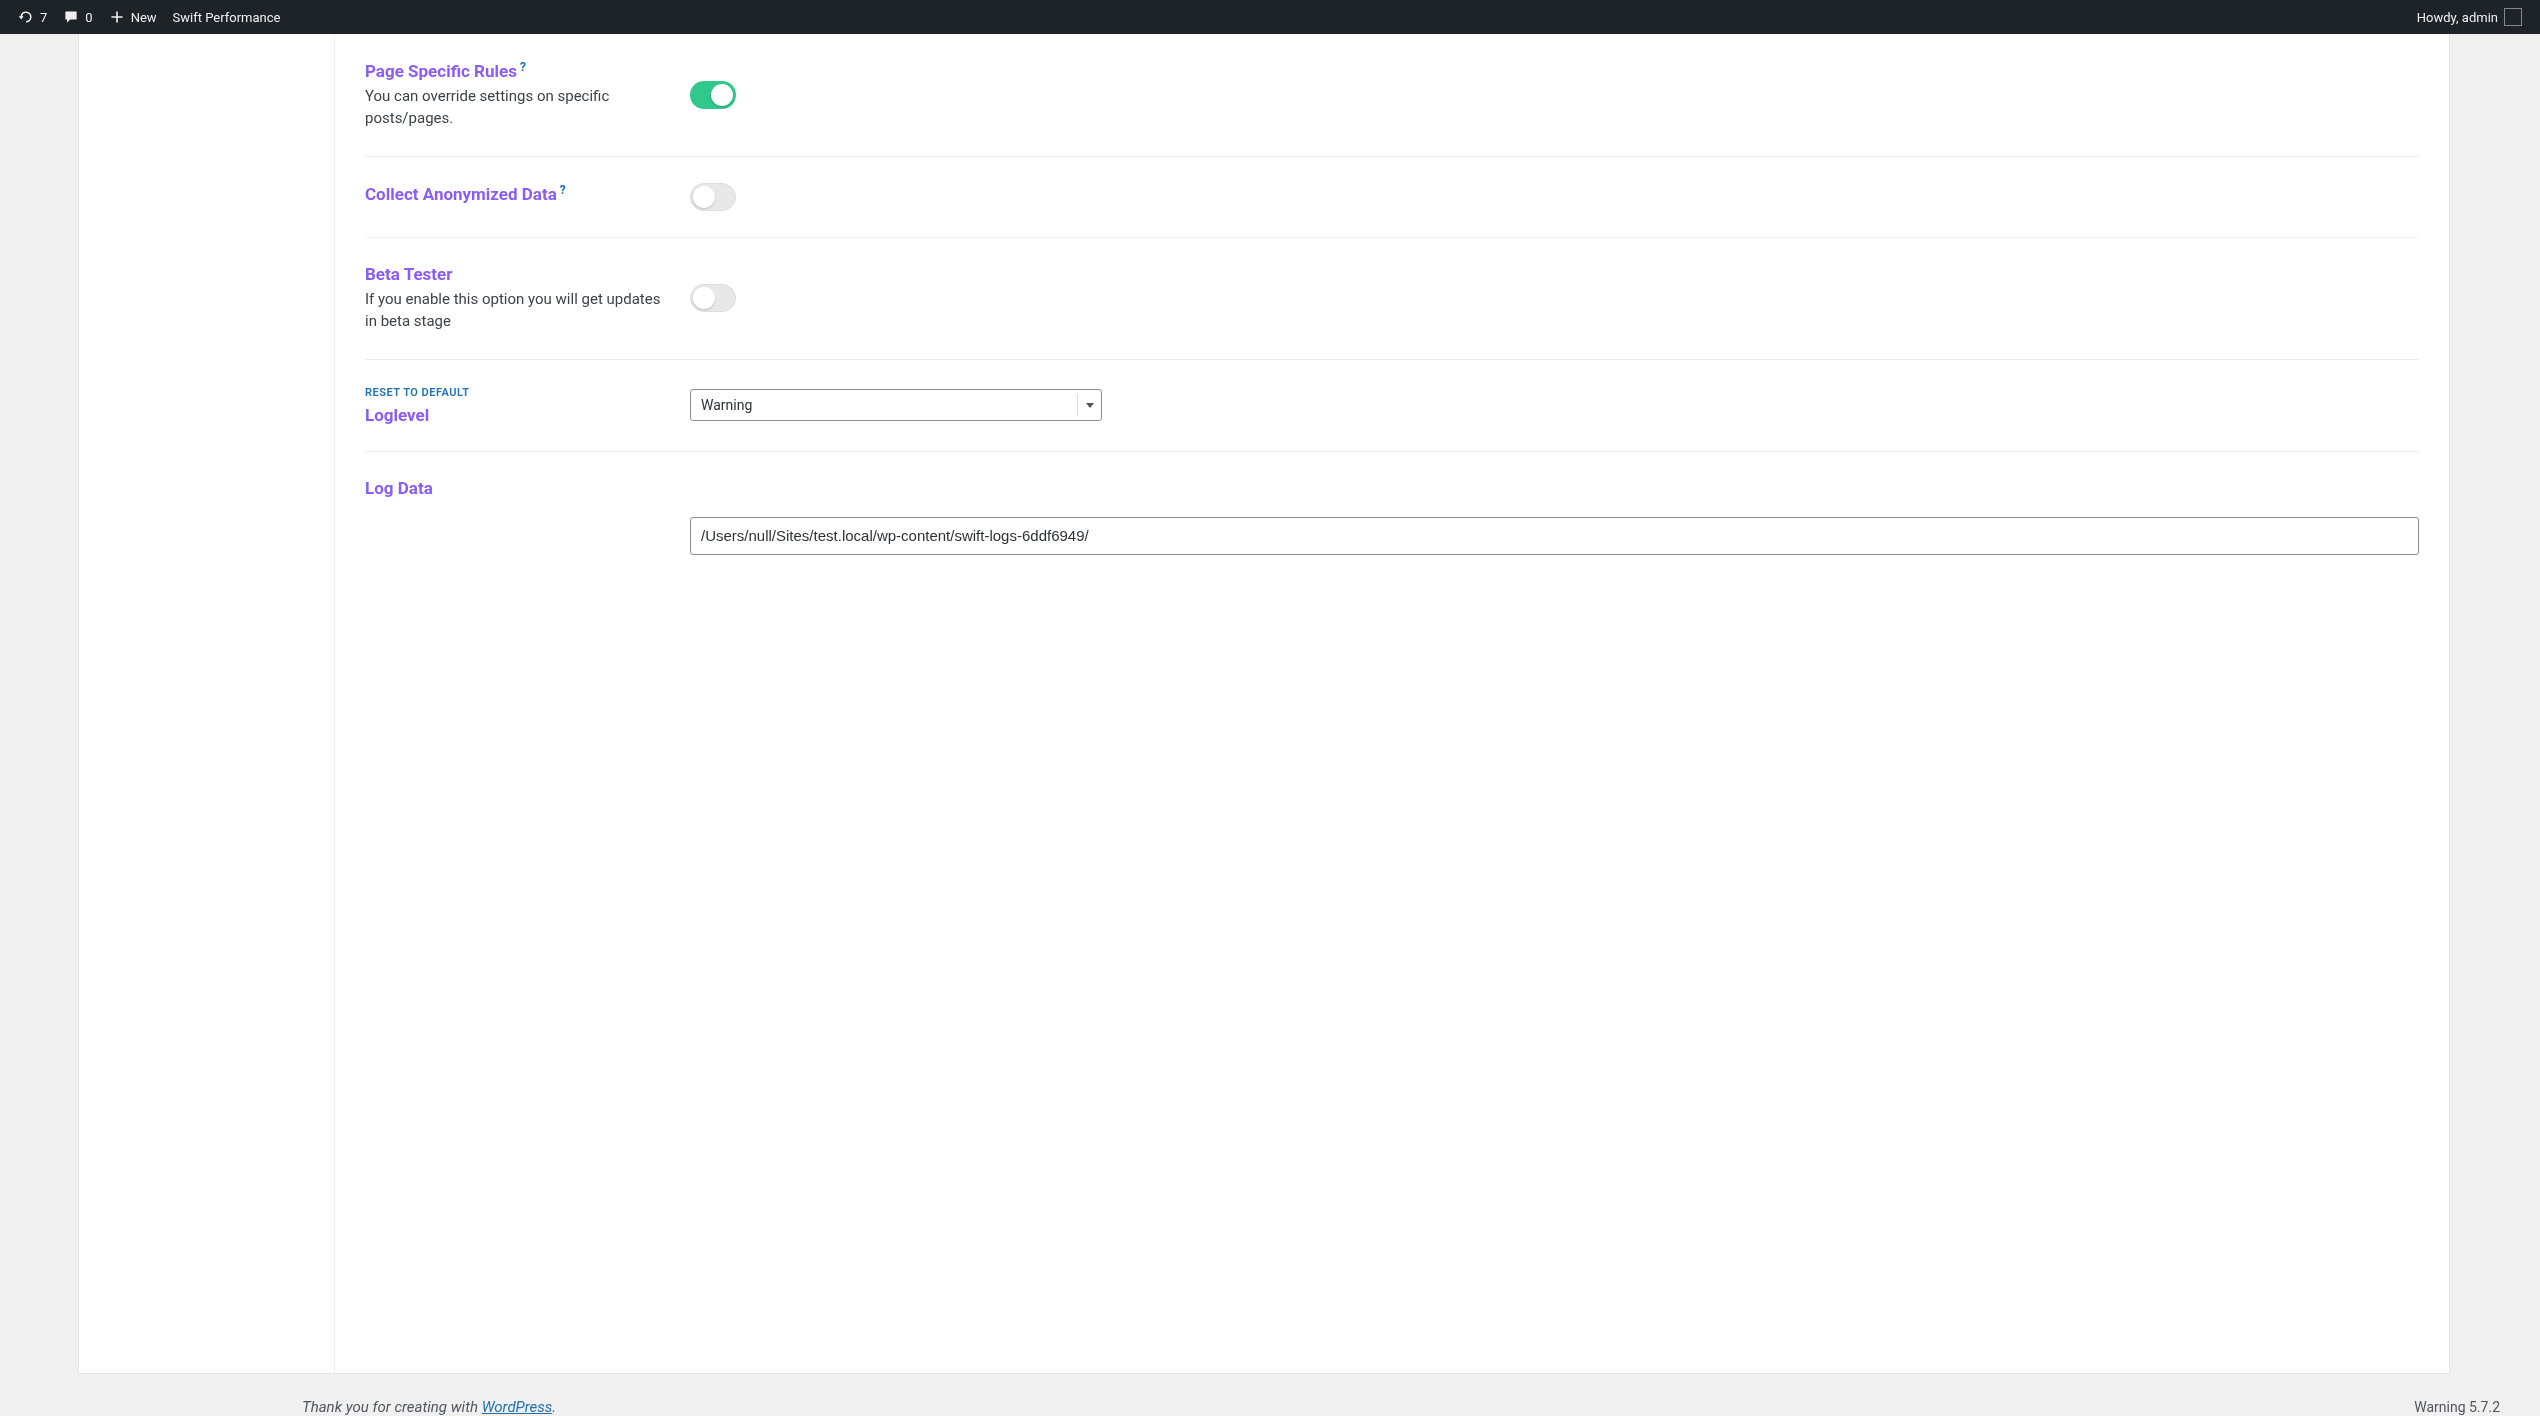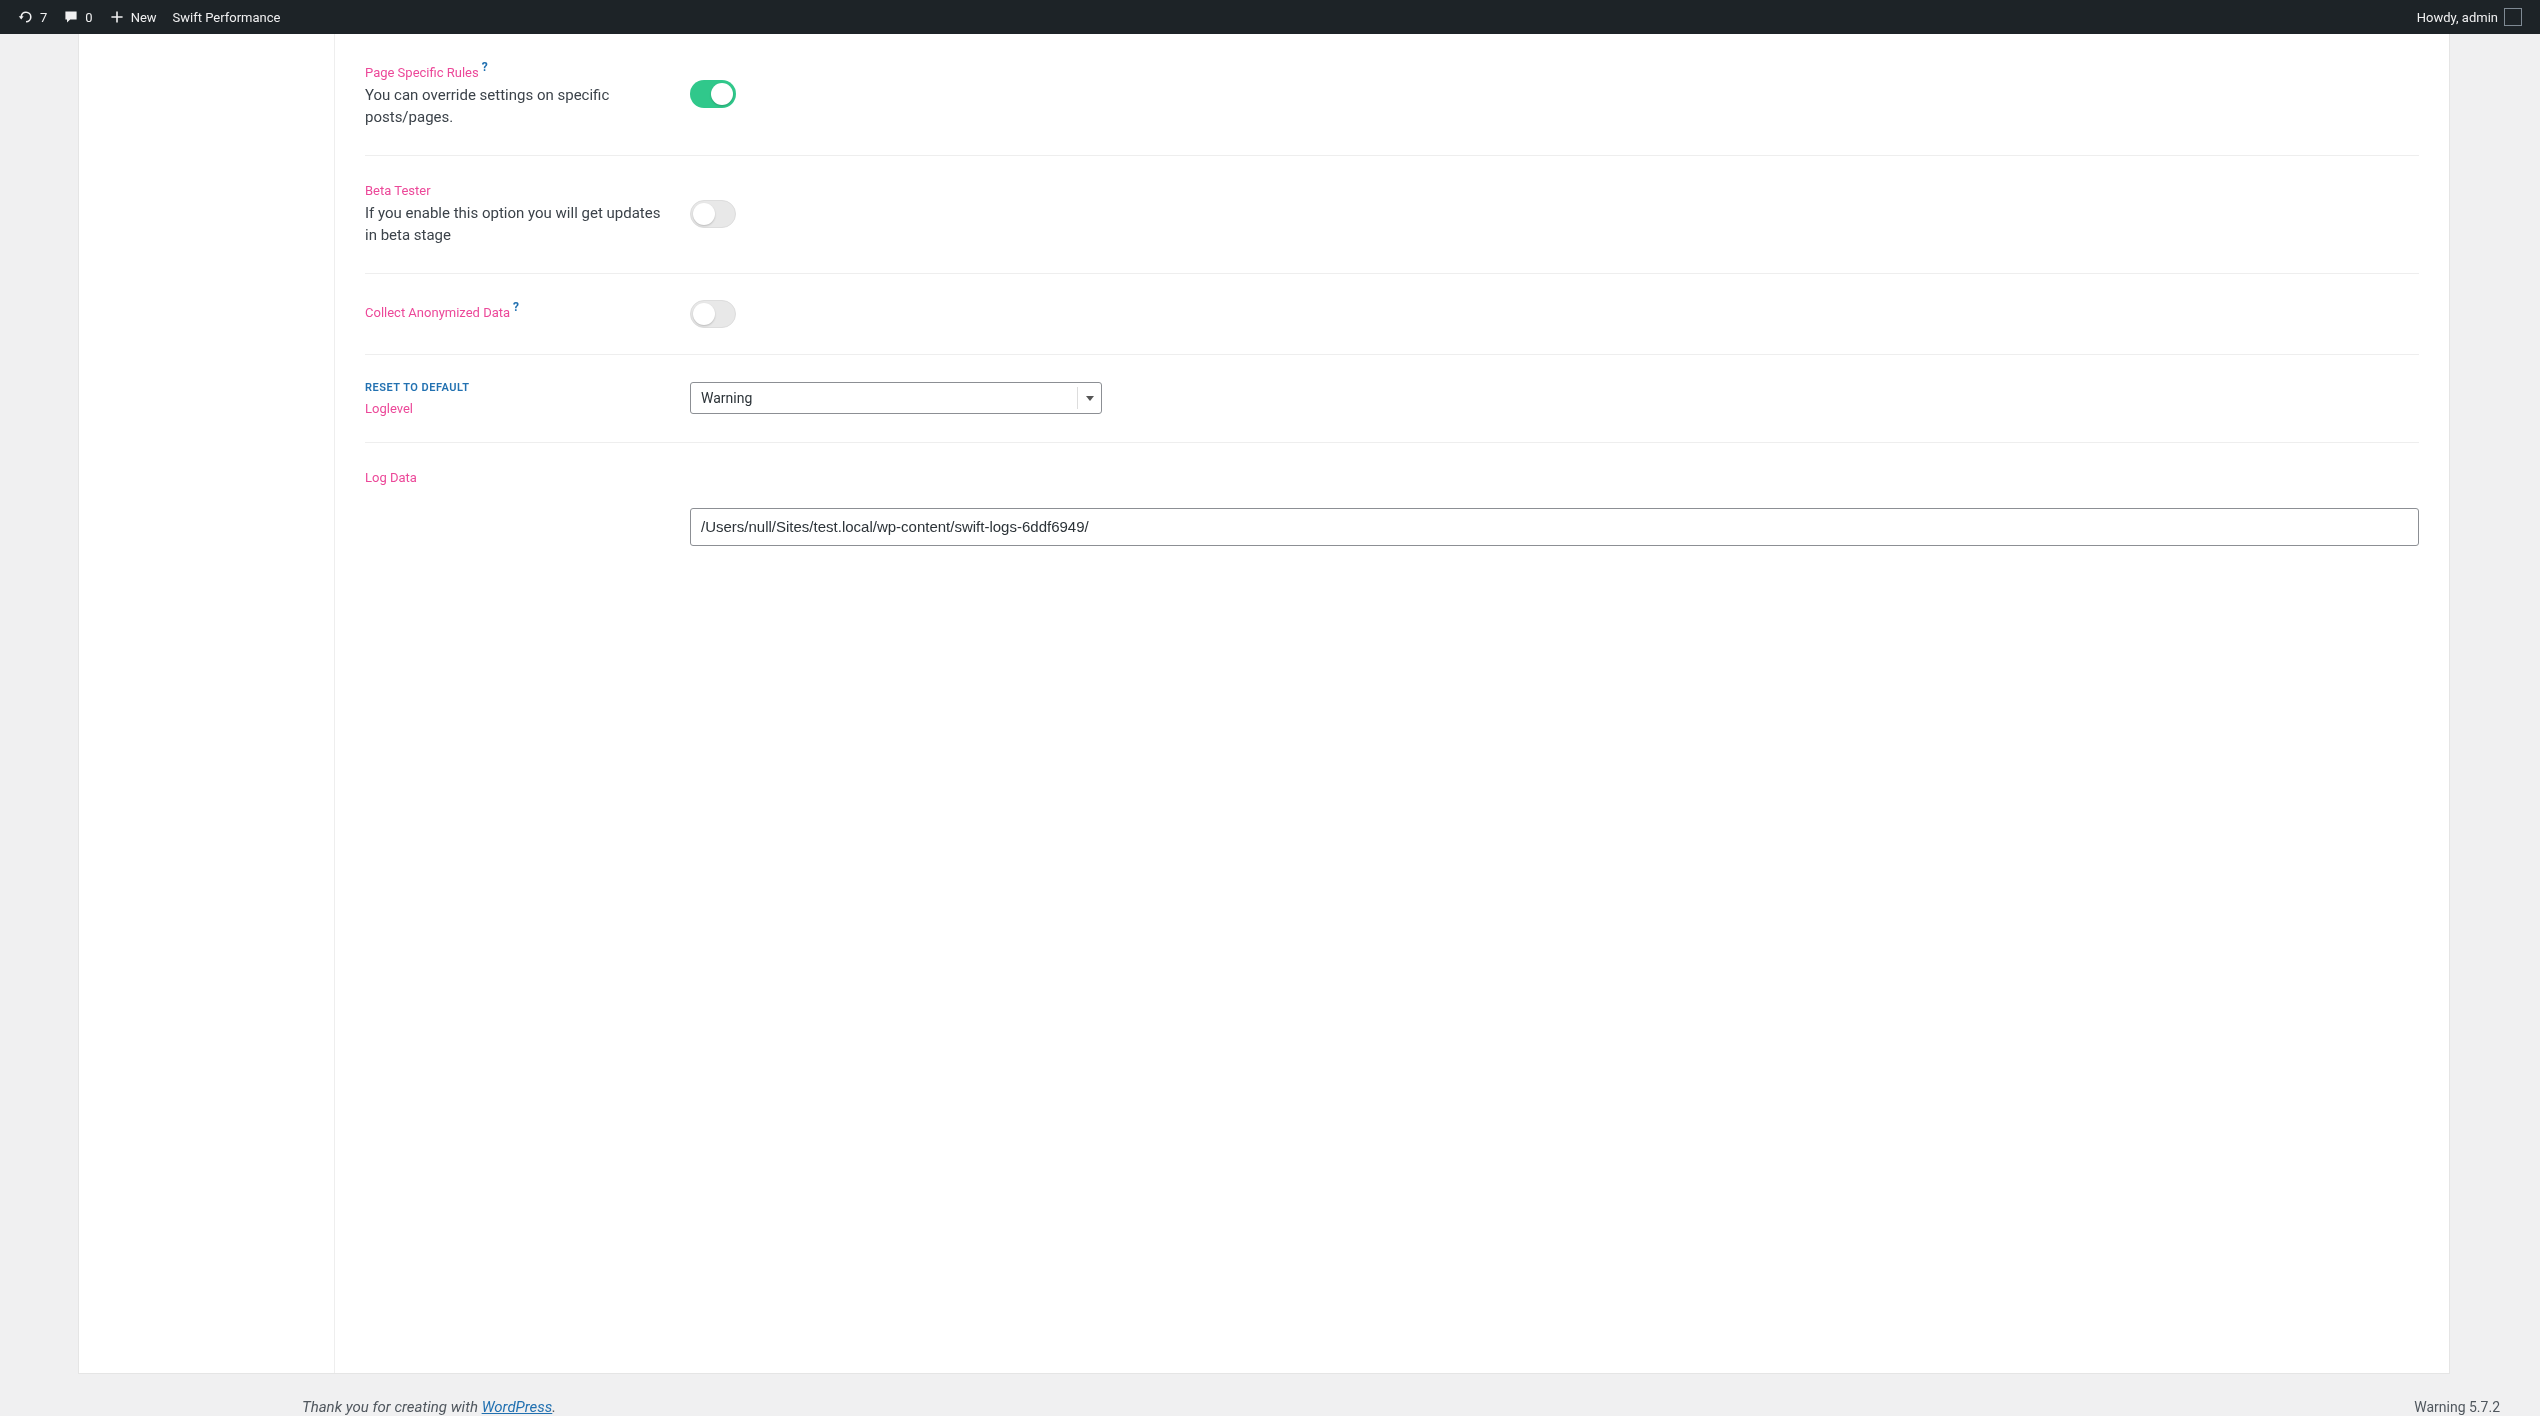--- a/index.html
+++ b/index.html
@@ -57,21 +57,21 @@
     .panel-body { flex: 1; padding: 0 30px 40px 30px; }
 
     .setting-row {
       display: flex;
       padding: 26px 0;
       border-bottom: 1px solid #eee;
     }
     .setting-row:last-child { border-bottom: none; }
     .setting-label-col { width: 325px; padding-right: 20px; }
     .setting-label-title {
-      font-weight: 400; font-size: 13px; color: #ec4899;
+      font-weight: 700; font-size: 17px; color: #8b5cf6;
       display: inline;
     }
     .help-q {
       color: #2271b1; font-weight: 700; font-size: 12px;
       vertical-align: super; margin-left: 3px; cursor: pointer;
     }
     .setting-desc { color: #3c434a; font-size: 15px; margin-top: 4px; line-height: 1.5; }
     .reset-default {
       color: #2271b1; font-size: 11px; font-weight: 600;
       letter-spacing: 0.5px; text-transform: uppercase; cursor: pointer;
@@ -180,33 +180,33 @@
           </div>
           <div class="setting-control-col">
             <div class="toggle on">
                 <div class="knob"></div>
               </div>
           </div>
         </div>
 
         <div class="setting-row">
           <div class="setting-label-col">
-            <span class="setting-label-title">Beta Tester</span>
-            <div class="setting-desc">If you enable this option you will get updates in beta stage</div>
+            <span class="setting-label-title">Collect Anonymized Data</span><span class="help-q">?</span>
           </div>
           <div class="setting-control-col">
             <div class="toggle off">
                 <div class="knob"></div>
               </div>
           </div>
         </div>
 
         <div class="setting-row">
           <div class="setting-label-col">
-            <span class="setting-label-title">Collect Anonymized Data</span><span class="help-q">?</span>
+            <span class="setting-label-title">Beta Tester</span>
+            <div class="setting-desc">If you enable this option you will get updates in beta stage</div>
           </div>
           <div class="setting-control-col">
             <div class="toggle off">
                 <div class="knob"></div>
               </div>
           </div>
         </div>
 
 
         <div class="setting-row">

